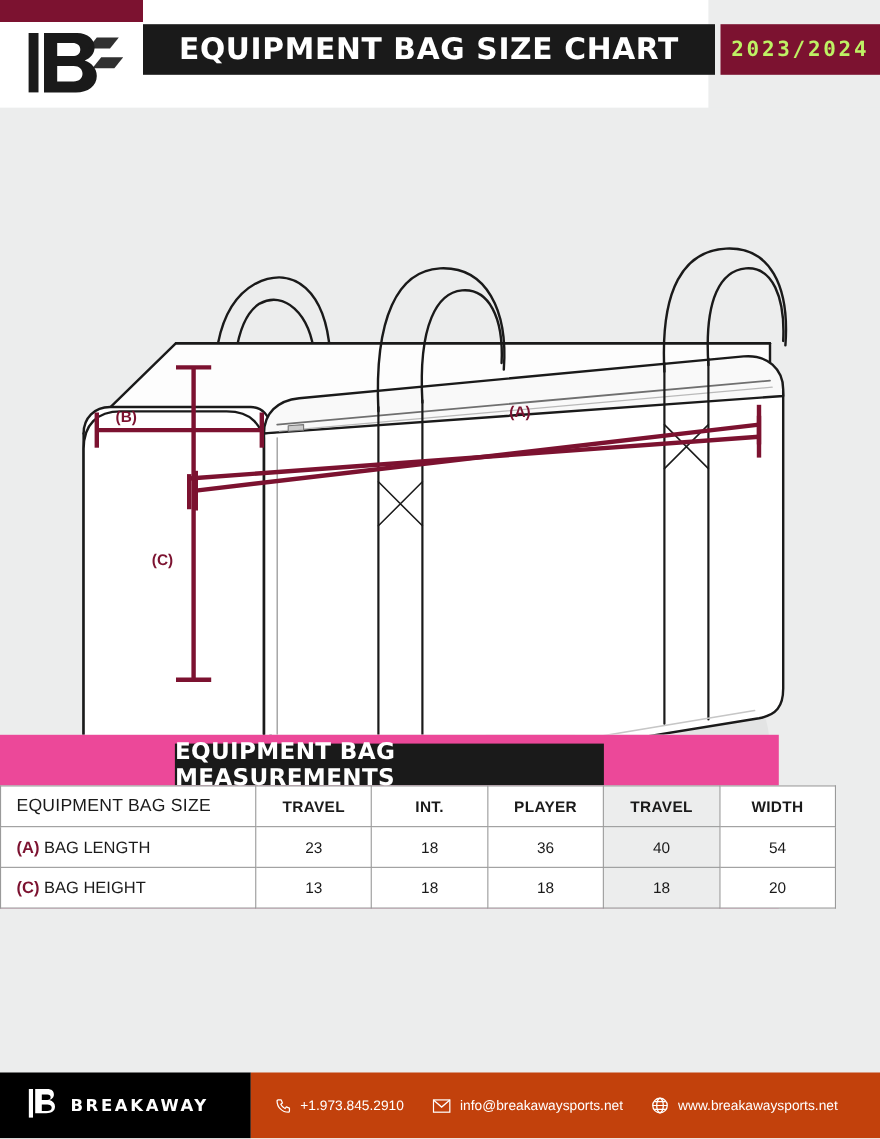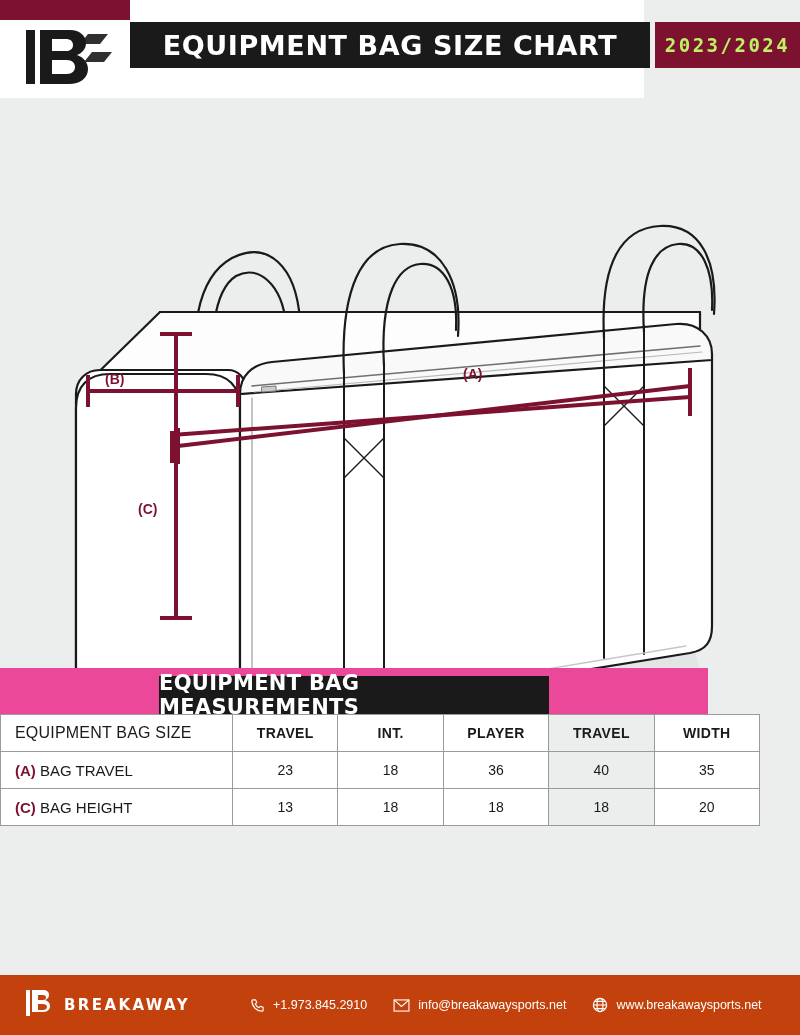--- a/index.html
+++ b/index.html
@@ -156,21 +156,21 @@
 
   
   .footer {
     position: absolute;
     left: 0; bottom: 0;
     width: 800px; height: 60px;
     display: flex;
   }
   .footer-brand {
     width: 228px; height: 60px;
-    background: #c2410c;
+    background: #000000;
     display: flex; align-items: center;
     padding-left: 26px;
     gap: 12px;
   }
   .footer-brand-name {
     color: #ffffff;
     font-size: 15px;
     font-weight: bold;
     letter-spacing: 2.4px;
     font-family: "DejaVu Sans", sans-serif;
@@ -328,27 +328,27 @@
           <th>INT.</th>
           <th>PLAYER</th>
           <th class="shaded">TRAVEL</th>
           <th>WIDTH</th>
         </tr>
       </thead>
       <tbody>
         <tr>
           <td class="rowhead">
             <span class="tag">(A)</span>
-            <span>BAG TRAVEL</span>
+            <span>BAG LENGTH</span>
           </td>
           <td>23</td>
           <td>18</td>
           <td>36</td>
           <td class="shaded">40</td>
-          <td>35</td>
+          <td>54</td>
         </tr>
         <tr>
           <td class="rowhead">
             <span class="tag">(C)</span>
             <span>BAG HEIGHT</span>
           </td>
           <td>13</td>
           <td>18</td>
           <td>18</td>
           <td class="shaded">18</td>

